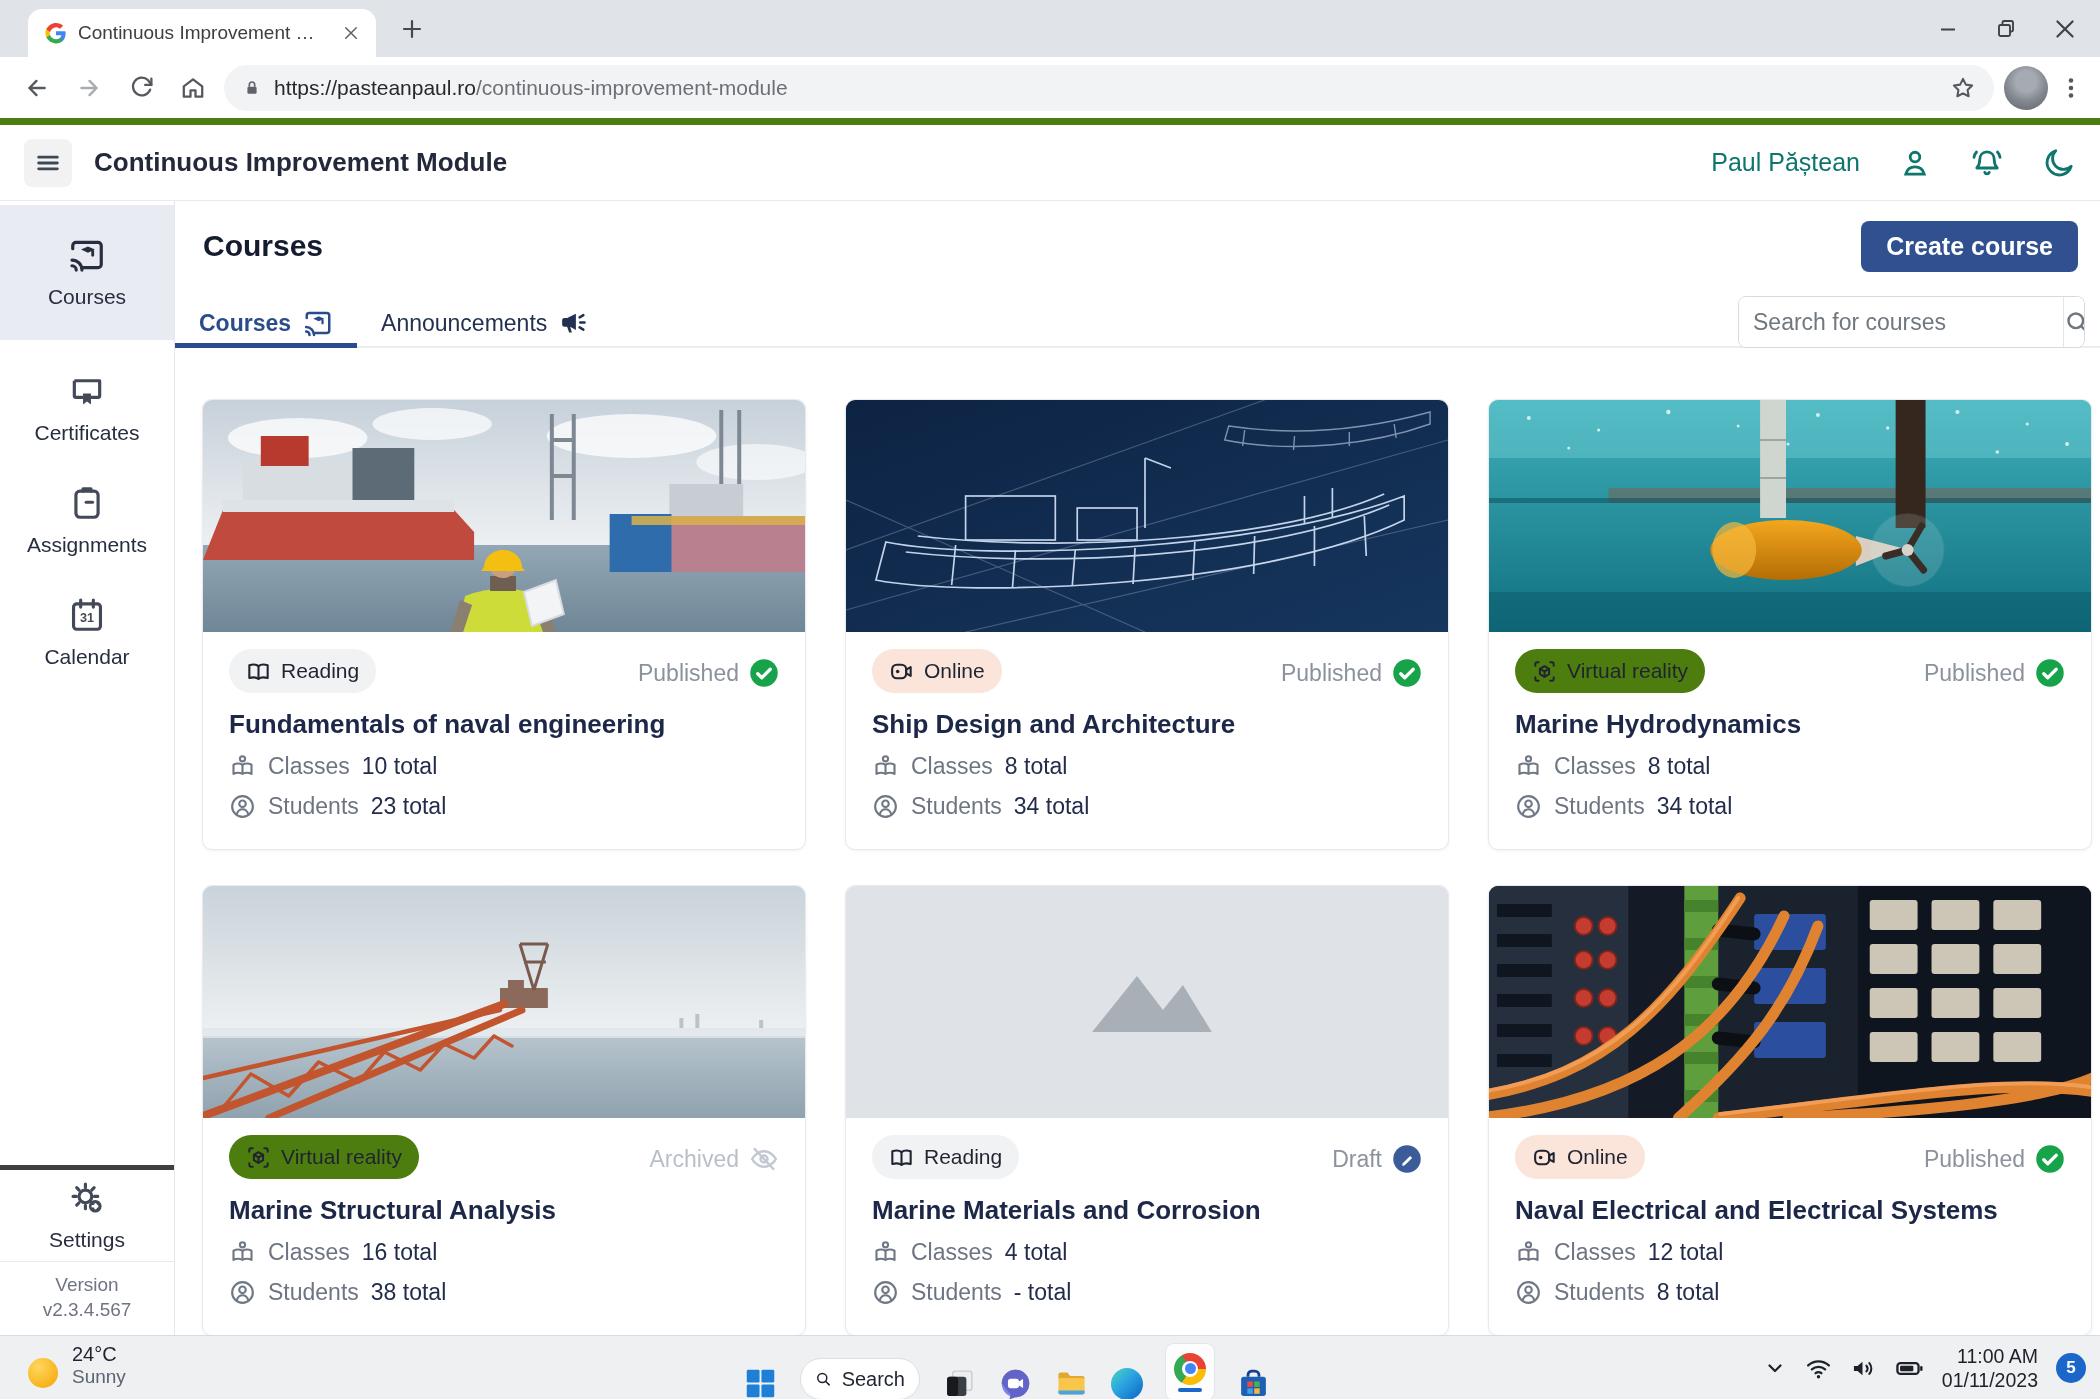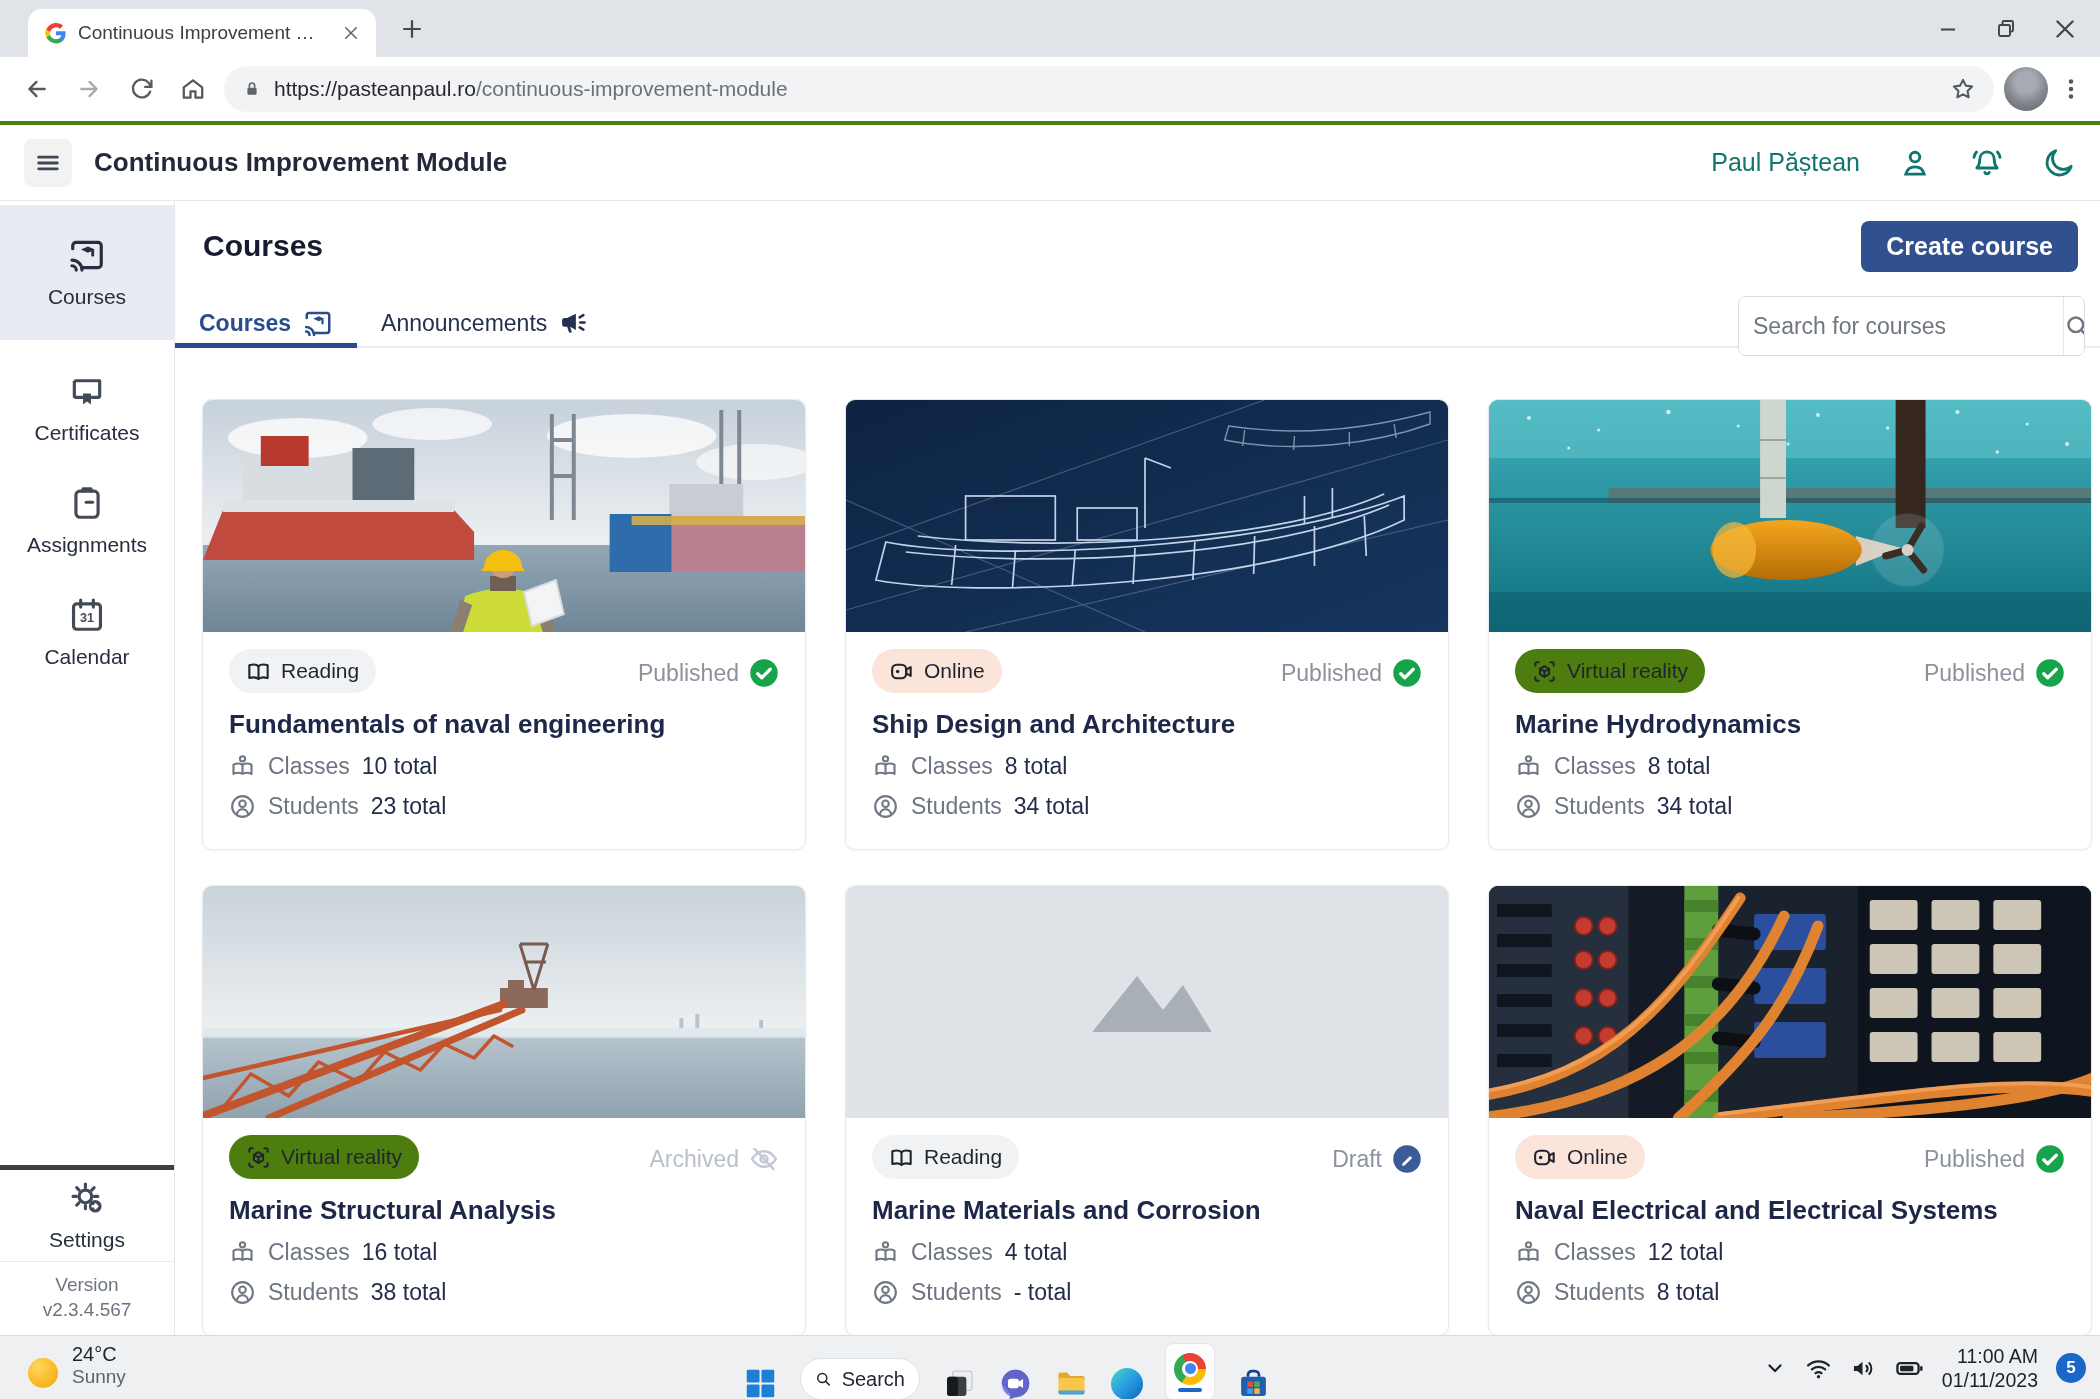--- a/index.html
+++ b/index.html
@@ -8,21 +8,21 @@
 
   
   .tabstrip { position:absolute; top:0; left:0; right:0; height:57px; background:#e0e3e7; }
   .tab { position:absolute; left:28px; bottom:0; width:348px; height:48px; background:#fff;
          border-radius:14px 14px 0 0; display:flex; align-items:center; padding:0 12px 0 16px; gap:10px; }
   .tab-title { flex:1; font-size:19px; color:#3c4043; white-space:nowrap; overflow:hidden; text-overflow:ellipsis; }
   .icon-btn { display:grid; place-items:center; border:none; background:transparent; cursor:pointer; }
   .newtab { position:absolute; left:396px; top:13px; width:32px; height:32px; color:#454a4f; }
   .win-controls { position:absolute; right:8px; top:0; height:57px; display:flex; align-items:center; gap:34px; color:#3f4347; padding-right:14px;}
   .urlrow { position:absolute; top:57px; left:0; right:0; height:68px; background:#fff;
-            border-bottom:4px solid #4d7c0f; display:flex; align-items:center; padding:0 16px; gap:10px; }
+            border-bottom:7px solid #4d7c0f; display:flex; align-items:center; padding:0 16px; gap:10px; }
   .nav-ic { width:42px; height:42px; color:#55585d; }
   .nav-ic.disabled { color:#a8acb1; }
   .urlpill { flex:1; height:46px; background:#f1f3f4; border-radius:23px; display:flex; align-items:center;
              padding:0 18px; gap:12px; cursor:text; }
   .url-domain { font-size:21px; color:#26282c; }
   .url-path { font-size:21px; color:#6c7076; }
   .url-star { margin-left:auto; color:#55585d; }
   .avatar { width:44px; height:44px; border-radius:50%;
             background:radial-gradient(circle at 50% 35%, #a6abb3 0 28%, #84898f 55%, #5c6167 100%); cursor:pointer; }
   .kebab { color:#55585d; }
@@ -58,21 +58,21 @@
                 font-family:"Liberation Sans",sans-serif; }
 
   .tabs-row { position:absolute; top:99px; left:0; right:0; height:48px; border-bottom:2px solid #ededf0;
               display:flex; }
   .tab-item { position:relative; display:flex; align-items:center; gap:12px; padding:0 24px;
               font-size:23px; color:#233050; font-weight:500; cursor:pointer; }
   .tab-item svg { width:30px; height:30px; }
   .tab-item.active { color:#2b4c8c; font-weight:700; }
   .tab-item.active::after { content:""; position:absolute; left:0; right:0; bottom:-2px; height:5px; background:#2b4c8c; }
 
-  .search-box { position:absolute; top:95px; right:15px; width:347px; height:60px; background:#fff;
+  .search-box { position:absolute; top:95px; right:15px; width:347px; height:52px; background:#fff;
                 border:1.5px solid #d7dade; border-radius:8px; display:flex; align-items:stretch; overflow:hidden; }
   .search-box input { flex:1; border:none; outline:none; font-size:23px; color:#3a3f48; padding:0 14px;
                       font-family:"Liberation Sans",sans-serif; }
   .search-box input::placeholder { color:#70777f; }
   .search-btn { width:56px; border-left:1.5px solid #e3e6e9; color:#70777f; background:#fff; }
 
   .grid { position:absolute; top:198px; left:27px; display:grid; grid-template-columns:repeat(3,604px); gap:35px 39px; }
   .card { width:604px; height:451px; background:#fff; border:1.5px solid #e8eaee; border-radius:10px;
           overflow:hidden; box-shadow:0 1px 3px rgba(16,24,40,.06); cursor:pointer; }
   .card-img { display:block; width:100%; height:232px; }

